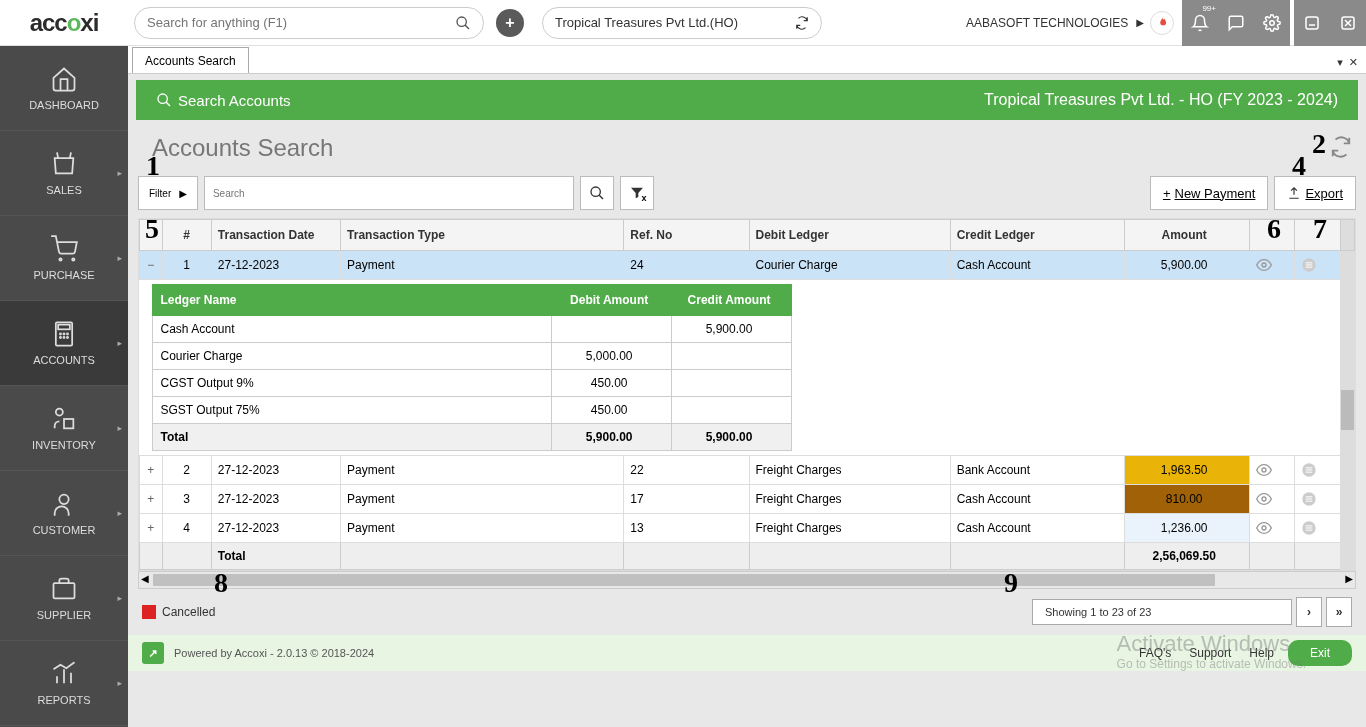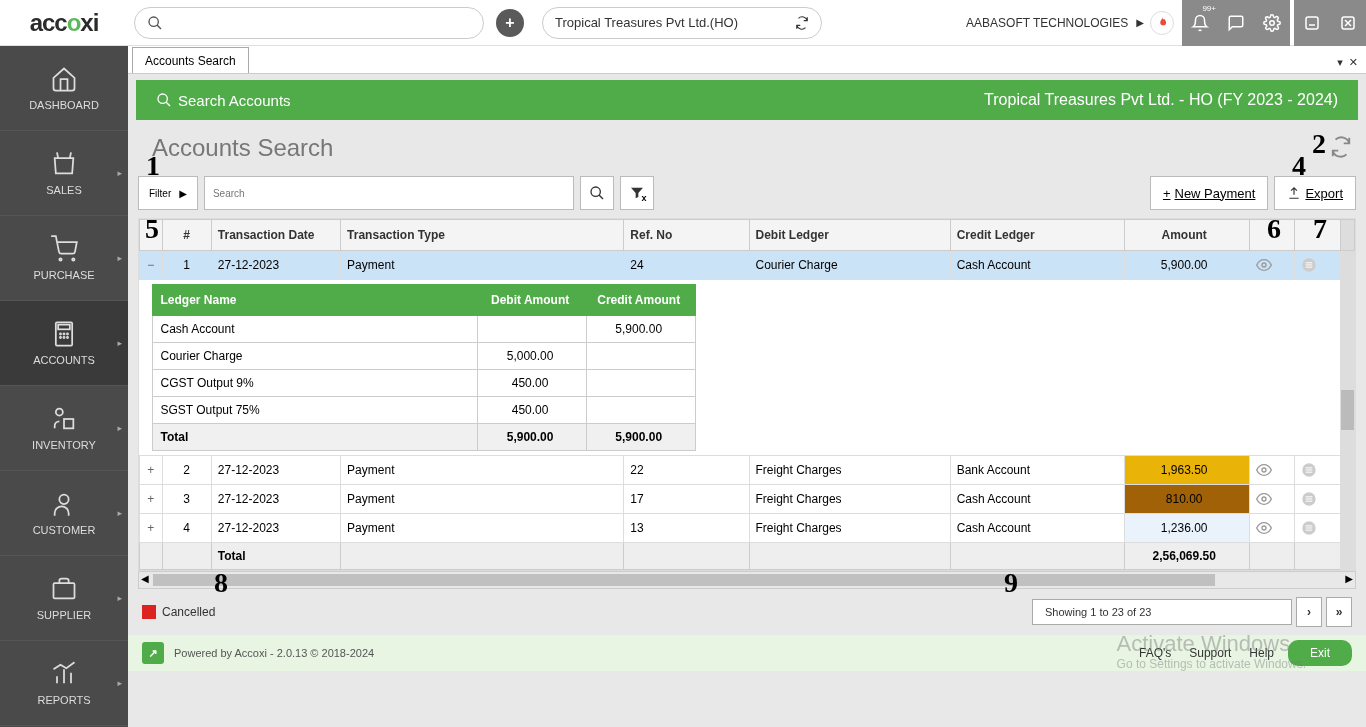--- a/index.html
+++ b/index.html
@@ -49,21 +49,21 @@
 
 .grid { margin: 2px 10px 0; background: #fff; border: 1px solid #ddd; overflow: hidden; }
 .grid table { width: 100%; border-collapse: collapse; font-size: 12px; }
 .ghead td { background: #f4f4f4; border: 1px solid #ccc; padding: 8px 6px; font-weight: 600; color: #333; }
 .grow td { border: 1px solid #ddd; padding: 6px; }
 .grow.sel td { background: #cbe3f7; }
 .grow .exp { text-align: center; width: 22px; color: #666; }
 .amt { text-align: center; padding-right: 12px !important; }
 .ico-c { text-align: center; color: #999; }
 .sub { margin: 4px 0 4px 12px; }
-.sub table { width: 544px; border-collapse: collapse; }
+.sub table { width: 640px; border-collapse: collapse; }
 .sub .sh td { background: #50ab49; color: #fff; padding: 8px; font-weight: 600; border: 1px solid #50ab49; }
 .sub .sr td { border: 1px solid #ccc; padding: 6px 8px; }
 .sub .st td { border: 1px solid #ccc; padding: 6px 8px; font-weight: 700; background: #f0f0f0; }
 .totrow td { background: #eee; font-weight: 700; border: 1px solid #ccc; padding: 6px; }
 .scroll-x { height: 18px; background: #e8e8e8; border: 1px solid #ccc; margin: 0 10px; position: relative; }
 .scroll-x .thumb { position: absolute; left: 14px; right: 140px; top: 2px; bottom: 2px; background: #c0c0c0; }
 
 .legend-row { padding: 8px 14px; display: flex; align-items: center; gap: 6px; font-size: 12px; color: #333; position: relative; }
 .legend-row .sq { width: 14px; height: 14px; background: #d22; }
 .pager { margin-left: auto; display: flex; align-items: center; gap: 4px; }
@@ -78,20 +78,21 @@
 .watermark { position: absolute; right: 60px; bottom: 56px; color: rgba(120,120,120,0.45); font-size: 22px; pointer-events: none; text-align: left; }
 .watermark .sub-t { font-size: 12px; }
 svg { display: block; }
 </style>
 </head>
 <body>
 
 <div class="topbar">
   <div class="logo">acc<span class="o">o</span>xi</div>
   <div class="search-box">
+    <input placeholder="Search for anything (F1)" style="">
     <span>
       <svg width="16" height="16" viewBox="0 0 24 24" fill="none" stroke="#555" stroke-width="2">
           <circle cx="10" cy="10" r="7"></circle>
           <line x1="21" y1="21" x2="15" y2="15"></line>
         </svg>
     </span>
   </div>
   <div class="circle-btn">+</div>
   <div class="company-box">
     <span>Tropical Treasures Pvt Ltd.(HO)</span>

